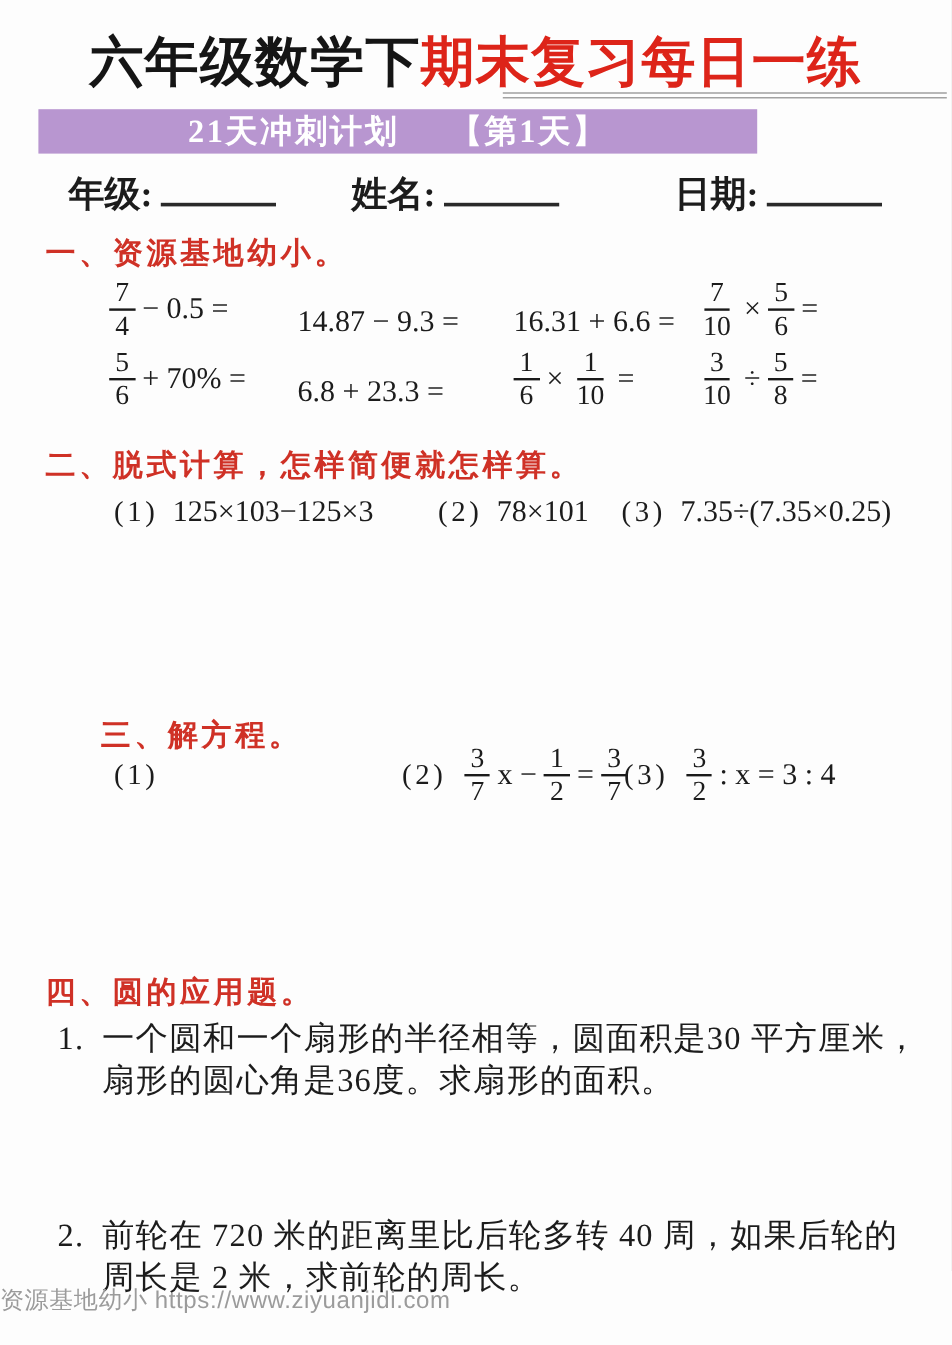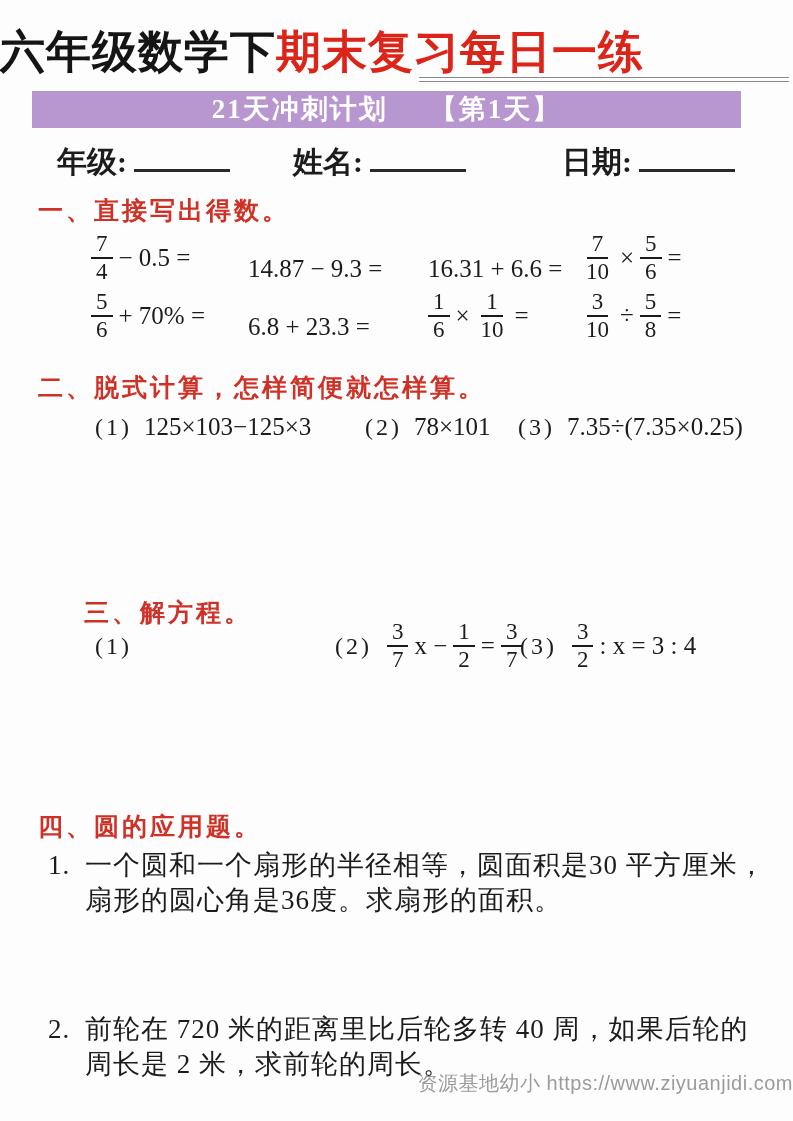--- a/index.html
+++ b/index.html
@@ -11,41 +11,41 @@
     background: #fdfdfd;
     overflow: hidden;
     font-family: "Liberation Serif", "DejaVu Serif", serif;
     color: #1c1c1c;
   }
 
   
   .title-row {
     position: absolute;
     top: 22px; left: 0; width: 100%;
-    text-align: left;
+    text-align: center;
     font-size: 45px;
     font-weight: 700;
     letter-spacing: 1px;
     white-space: nowrap;
   }
   .title-black { color: #151515; }
   .title-red   { color: #dd2419; }
 
   .title-underline {
     position: absolute;
     top: 77px; left: 419px;
     width: 370px; height: 3px;
     border-top: 1px solid #8a8a8a;
     border-bottom: 1px solid #8a8a8a;
   }
 
   .banner {
     position: absolute;
     top: 91px; left: 32px;
-    width: 709px; height: 37px;
+    width: 599px; height: 37px;
     background: #b896d0;
     color: #ffffff;
     font-size: 27px;
     font-weight: 700;
     text-align: center;
     line-height: 37px;
     letter-spacing: 2px;
     white-space: nowrap;
     font-family: Liberation Serif, serif;
   }
@@ -144,21 +144,21 @@
   .wp-1 { top: 848px; }
   .wp-2 { top: 1012px; }
   .wp-num { flex: 0 0 37px; }
   .wp-text { flex: 1; }
 
   
   .footer {
     position: absolute;
     top: 1070px; left: 0;
     width: 100%;
-    text-align: right;
+    text-align: left;
     font-family: "Liberation Sans", "DejaVu Sans", sans-serif;
     font-size: 20px;
     color: #9b9b9b;
     letter-spacing: 0.5px;
   }
 </style>
 </head>
 <body>
 
 <div class="page">
@@ -177,21 +177,21 @@
       <span>年级:</span><span class="blank"></span>
     </div>
     <div class="field field-name">
       <span>姓名:</span><span class="blank"></span>
     </div>
     <div class="field field-date">
       <span>日期:</span><span class="blank"></span>
     </div>
   </div>
 
-  <div class="sec-heading h-s1">一、直接写出得数。</div>
+  <div class="sec-heading h-s1">一、资源基地幼小。</div>
   <div class="s1-grid">
     <div class="math s1-cell">
         <span class="frac">
           <span class="fnum">7</span>
           <span class="fden">4</span>
         </span>
         <span class="mtxt">− 0.5 =</span>
       </div>
     <div class="math s1-cell low">
         <span class="mtxt">14.87 − 9.3 =</span>

